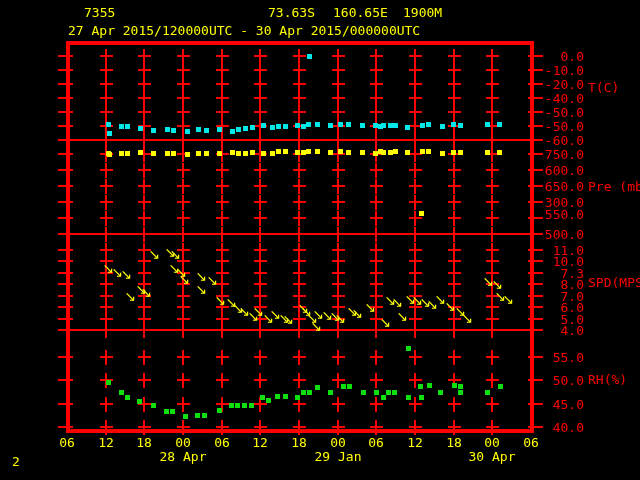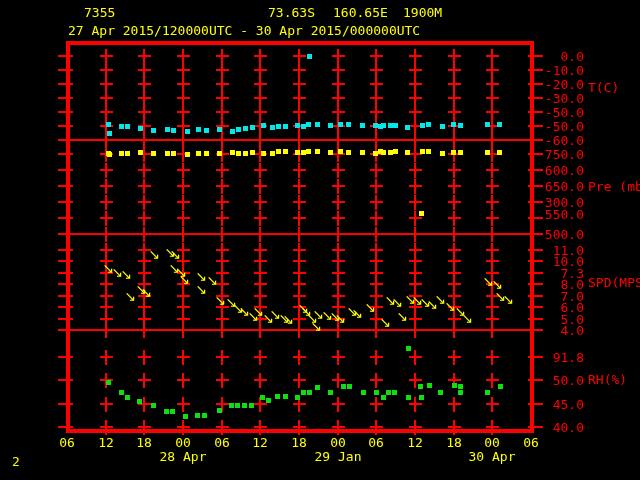--- a/index.html
+++ b/index.html
@@ -82,21 +82,21 @@
     <div class="abs plus" style="left:216px;top:91px;"></div>
     <div class="abs plus" style="left:254px;top:91px;"></div>
     <div class="abs plus" style="left:293px;top:91px;"></div>
     <div class="abs plus" style="left:332px;top:91px;"></div>
     <div class="abs plus" style="left:370px;top:91px;"></div>
     <div class="abs plus" style="left:409px;top:91px;"></div>
     <div class="abs plus" style="left:448px;top:91px;"></div>
     <div class="abs plus" style="left:486px;top:91px;"></div>
     <div class="abs htick" style="left:58px;top:97px;"></div>
     <div class="abs htick" style="left:528px;top:97px;"></div>
-    <div class="abs rtext ylab" style="left:538px;top:92px;">-30.0</div>
+    <div class="abs rtext ylab" style="left:538px;top:92px;">-40.0</div>
     <div class="abs plus" style="left:100px;top:105px;"></div>
     <div class="abs plus" style="left:138px;top:105px;"></div>
     <div class="abs plus" style="left:177px;top:105px;"></div>
     <div class="abs plus" style="left:216px;top:105px;"></div>
     <div class="abs plus" style="left:254px;top:105px;"></div>
     <div class="abs plus" style="left:293px;top:105px;"></div>
     <div class="abs plus" style="left:332px;top:105px;"></div>
     <div class="abs plus" style="left:370px;top:105px;"></div>
     <div class="abs plus" style="left:409px;top:105px;"></div>
     <div class="abs plus" style="left:448px;top:105px;"></div>
@@ -475,21 +475,21 @@
     <div class="abs plus" style="left:216px;top:350px;"></div>
     <div class="abs plus" style="left:254px;top:350px;"></div>
     <div class="abs plus" style="left:293px;top:350px;"></div>
     <div class="abs plus" style="left:332px;top:350px;"></div>
     <div class="abs plus" style="left:370px;top:350px;"></div>
     <div class="abs plus" style="left:409px;top:350px;"></div>
     <div class="abs plus" style="left:448px;top:350px;"></div>
     <div class="abs plus" style="left:486px;top:350px;"></div>
     <div class="abs htick" style="left:58px;top:356px;"></div>
     <div class="abs htick" style="left:528px;top:356px;"></div>
-    <div class="abs rtext ylab" style="left:538px;top:351px;">91.8</div>
+    <div class="abs rtext ylab" style="left:538px;top:351px;">55.0</div>
     <div class="abs plus" style="left:100px;top:373px;"></div>
     <div class="abs plus" style="left:138px;top:373px;"></div>
     <div class="abs plus" style="left:177px;top:373px;"></div>
     <div class="abs plus" style="left:216px;top:373px;"></div>
     <div class="abs plus" style="left:254px;top:373px;"></div>
     <div class="abs plus" style="left:293px;top:373px;"></div>
     <div class="abs plus" style="left:332px;top:373px;"></div>
     <div class="abs plus" style="left:370px;top:373px;"></div>
     <div class="abs plus" style="left:409px;top:373px;"></div>
     <div class="abs plus" style="left:448px;top:373px;"></div>

